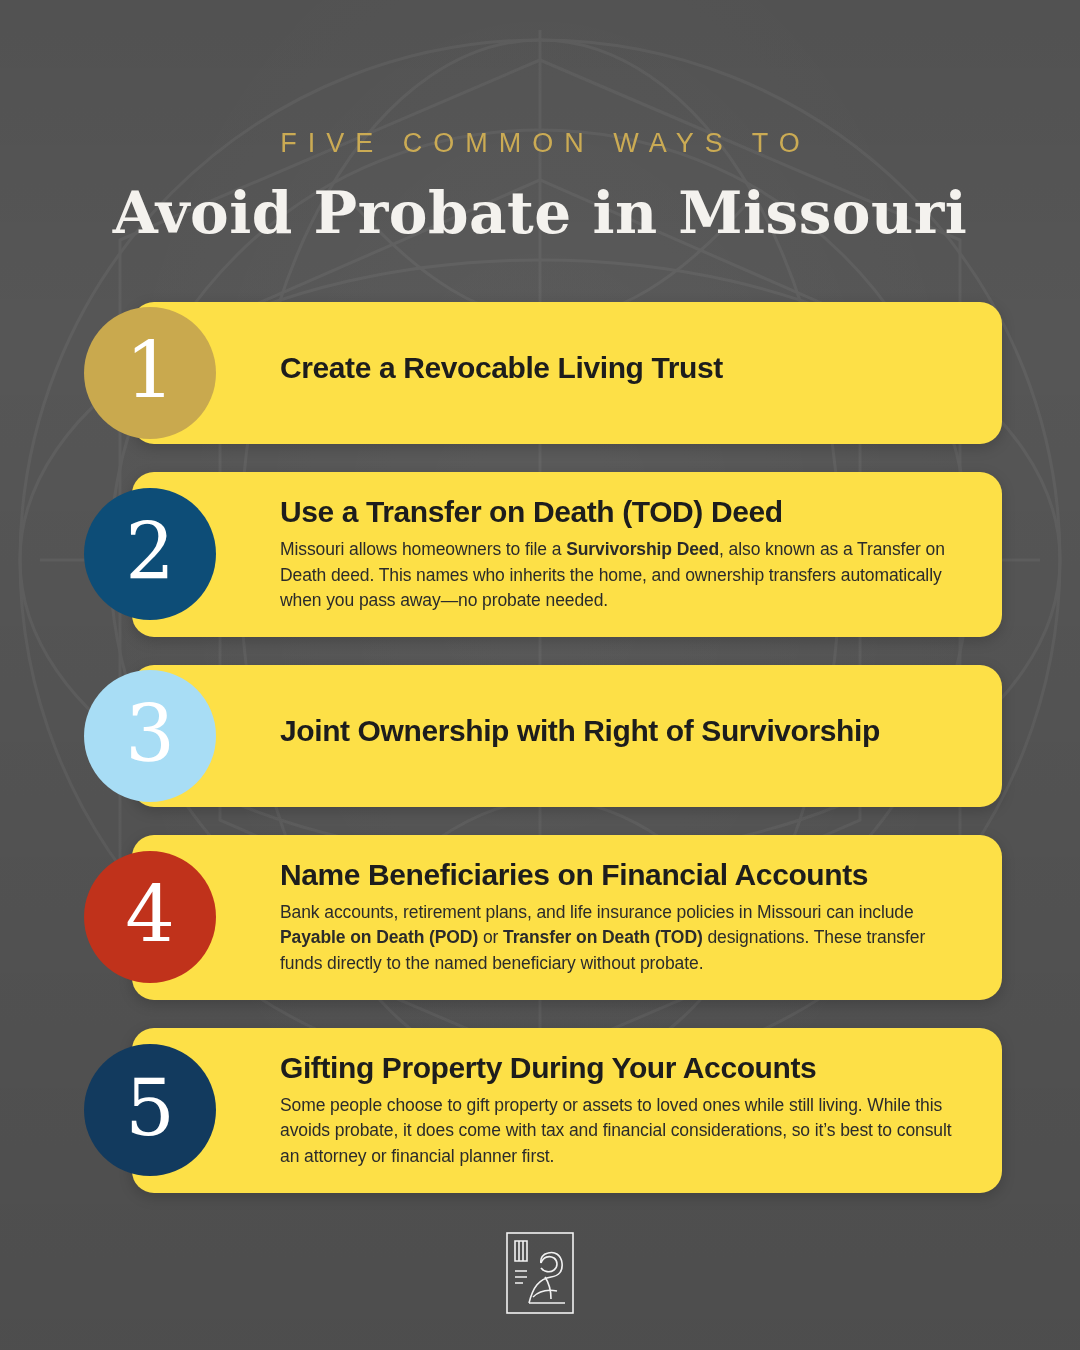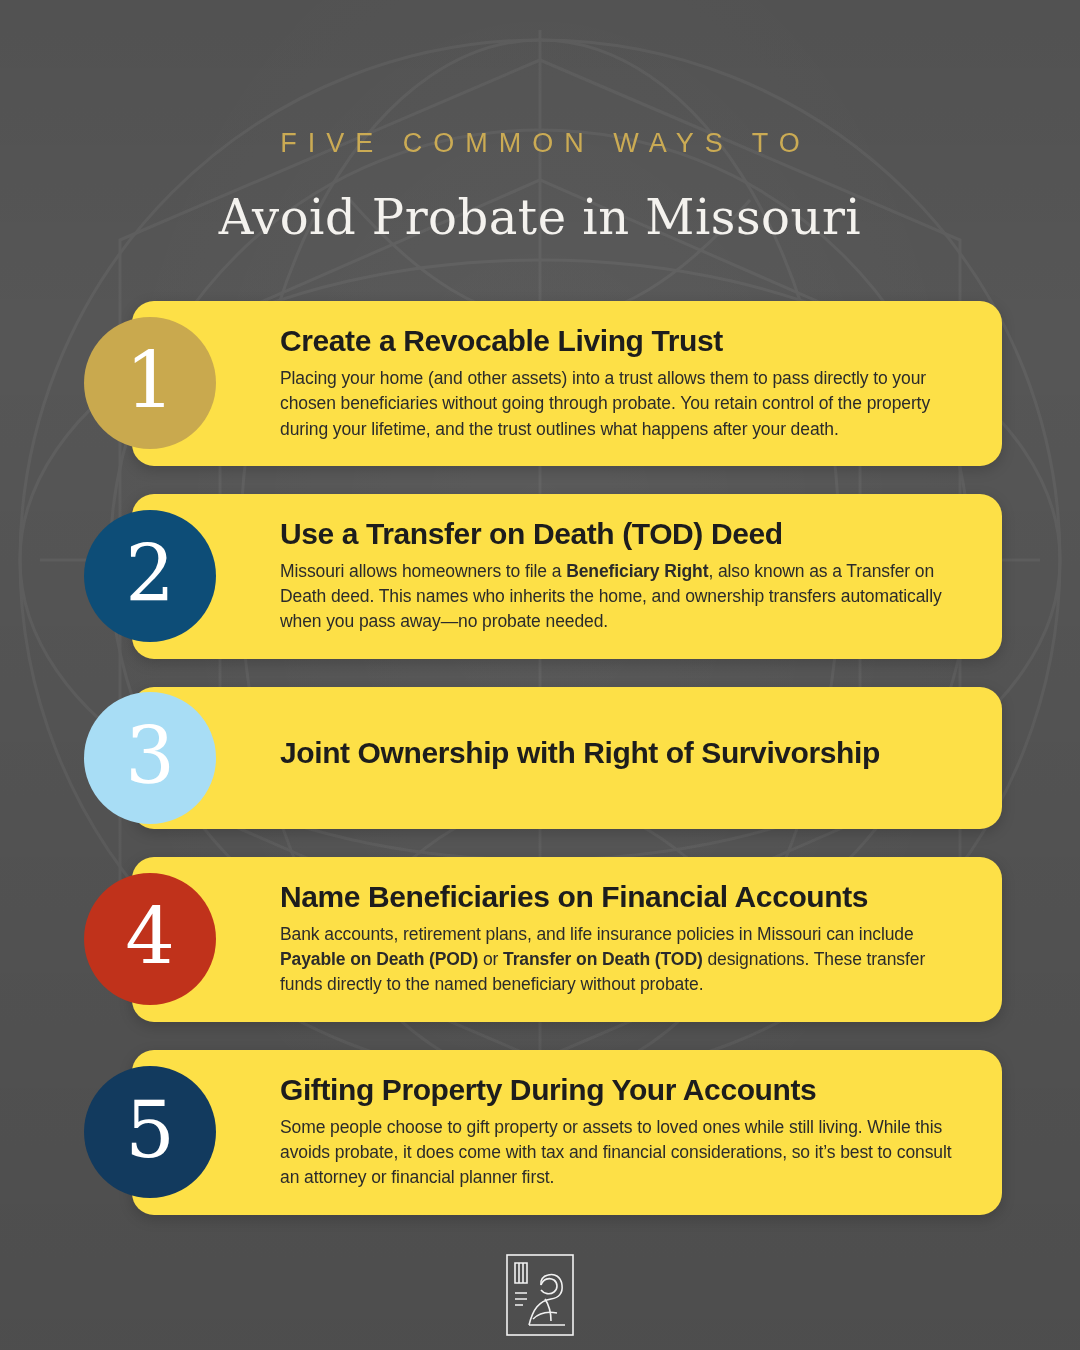--- a/index.html
+++ b/index.html
@@ -59,25 +59,25 @@
   .eyebrow {
     color: #cbab54;
     font-size: 27px;
     font-weight: 500;
     letter-spacing: 11px;
     text-indent: 11px;
     text-transform: uppercase;
     font-family: "Liberation Sans", sans-serif;
   }
   .title {
-    margin-top: 32px;
+    margin-top: 22px;
     color: #f4f2ee;
     font-family: "DejaVu Serif", serif;
-    font-weight: 400;
-    font-size: 48px;
+    font-weight: 700;
+    font-size: 58px;
     line-height: 1.12;
     letter-spacing: 0.5px;
   }
 
   
   .list {
     margin-top: 56px;
     padding: 0 78px 0 84px;
     display: flex;
     flex-direction: column;
@@ -177,31 +177,30 @@
   <div class="header">
     <div class="eyebrow">Five Common Ways to</div>
     <h1 class="title">Avoid Probate in Missouri</h1>
   </div>
 
   <div class="list">
 
     <div class="item">
       <div class="card">
         <div class="item-title">Create a Revocable Living Trust</div>
-        <div class="item-body">Placing your home (and other assets) into a trust allows them to pass directly to your chosen beneficiaries without going through probate. You retain control of the property during your lifetime, and the trust outlines what happens after your death.</div>
       </div>
       <div class="badge" style="background: rgb(201, 169, 78);">
         <span class="badge-num">1</span>
       </div>
     </div>
 
     <div class="item">
       <div class="card">
         <div class="item-title">Use a Transfer on Death (TOD) Deed</div>
-        <div class="item-body">Missouri allows homeowners to file a <b>Beneficiary Right</b>, also known as a Transfer on Death deed. This names who inherits the home, and ownership transfers automatically when you pass away—no probate needed.</div>
+        <div class="item-body">Missouri allows homeowners to file a <b>Survivorship Deed</b>, also known as a Transfer on Death deed. This names who inherits the home, and ownership transfers automatically when you pass away—no probate needed.</div>
       </div>
       <div class="badge" style="background: rgb(13, 77, 119);">
         <span class="badge-num">2</span>
       </div>
     </div>
 
     <div class="item">
       <div class="card">
         <div class="item-title">Joint Ownership with Right of Survivorship</div>
       </div>

